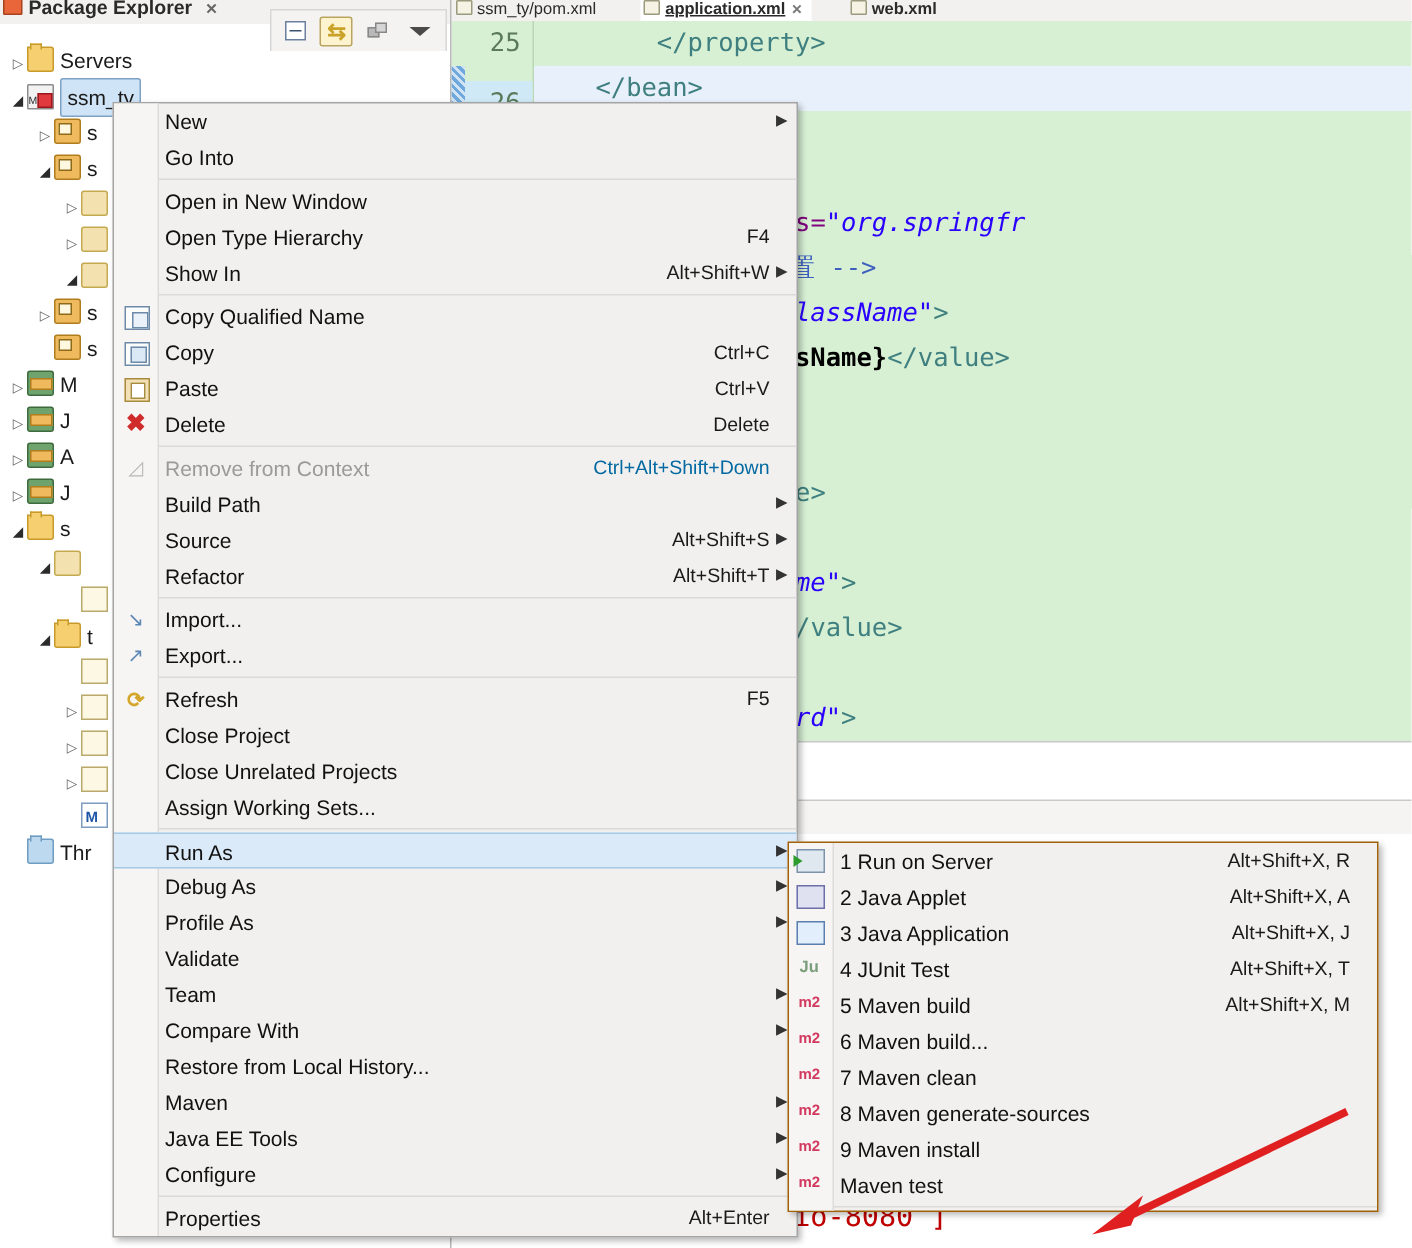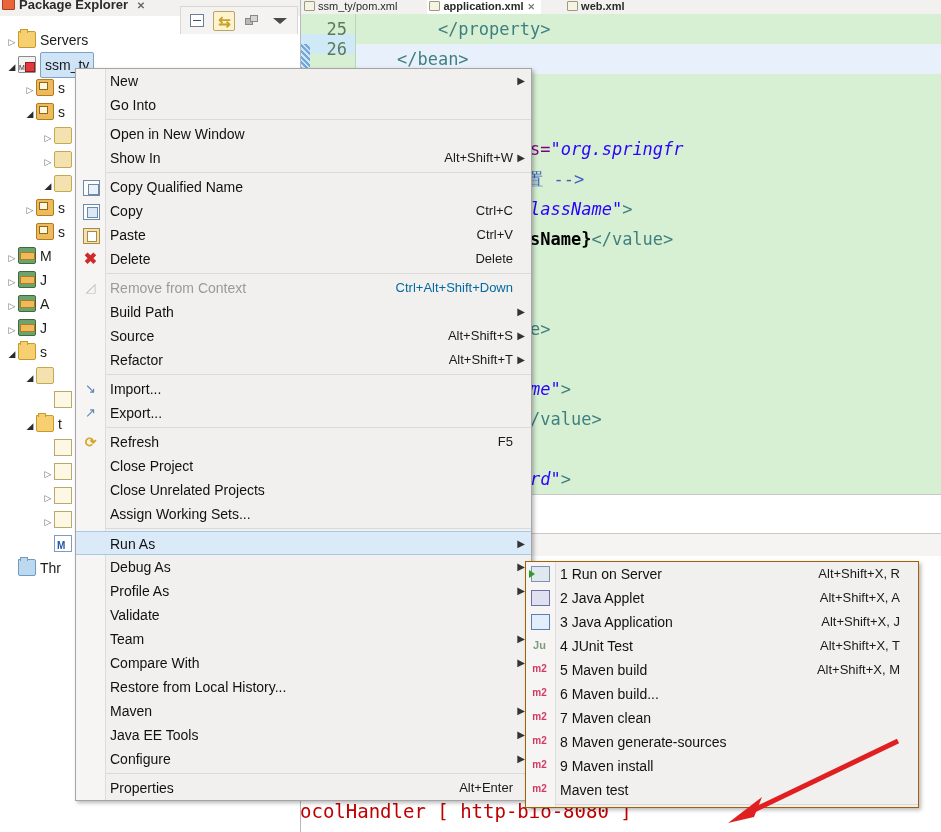--- a/index.html
+++ b/index.html
@@ -20,21 +20,21 @@
   #editor-tabbar{
     position:absolute;left:0;top:0;width:641px;height:14px;
     background:#f2f1f0;
     border-bottom:1px solid #c5c5c5;
     overflow:hidden;white-space:nowrap;
   }
   .etab{
     display:inline-block;height:14px;line-height:13px;
     font-size:11px;color:#2a2a2a;padding:0 6px 0 2px;vertical-align:top;
   }
-  .etab.active{background:#ffffff;font-weight:bold;}
+  .etab.active{background:#ffffff;font-weight:bold;text-decoration:underline;}
   .etab .tabico{
     display:inline-block;width:11px;height:10px;vertical-align:-1px;margin-right:3px;
     background:#f6f3e4;border:1px solid #9a9a7c;border-radius:1px;
     box-sizing:border-box;
   }
   .etab .closex{display:inline-block;margin-left:4px;color:#777;font-size:9px;}
   #code-wrap{
     position:absolute;left:0;top:14px;width:641px;height:480px;
     background:#d7f0d4;
     font-family:"DejaVu Sans Mono", monospace;
@@ -42,21 +42,21 @@
     overflow:hidden;
   }
   #gutter{
     position:absolute;left:0;top:0;width:55px;height:480px;
     background:#d7f0d4;
     border-right:1px solid #b9d8b6;
     text-align:right;
     color:#5b7a59;
     font-size:17px;
   }
-  .gln{height:20px;line-height:30px;padding-right:8px;}
+  .gln{height:40px;line-height:30px;padding-right:8px;}
   .gln.cur{background:#cfe9f6;}
   #codelines{
     position:absolute;left:56px;top:0;width:585px;height:562px;
   }
   .cl{height:30px;line-height:30px;white-space:pre;}
   .cl.cur{background:#e8f1fb;}
   .k-tag{color:#3f7f7f;}
   .k-attr{color:#7f007f;}
   .k-val{color:#2a00ff;font-style:italic;}
   .k-cmt{color:#3f5fbf;}
@@ -353,20 +353,21 @@
       <div class="trow" style="padding-left: 6px;"><span class="arrow"></span><span class="ticon ic-bluefolder"></span><span class="tlabel">Thr</span></div>
     </div>
 </div>
 
 <div id="ctx-menu">
   <div class="gutterstrip"></div>
 <div class="mi"><span>New</span><span class="sub">▶</span></div>
     <div class="mi"><span>Go Into</span></div>
     <div class="msep"></div>
     <div class="mi"><span>Open in New Window</span></div>
+    <div class="mi"><span>Open Type Hierarchy</span><span class="acc">F4</span></div>
     <div class="mi"><span>Show In</span><span class="acc">Alt+Shift+W</span><span class="sub">▶</span></div>
     <div class="msep"></div>
     <div class="mi"><span class="mico i-copyq"></span><span>Copy Qualified Name</span></div>
     <div class="mi"><span class="mico i-copy"></span><span>Copy</span><span class="acc">Ctrl+C</span></div>
     <div class="mi"><span class="mico i-paste"></span><span>Paste</span><span class="acc">Ctrl+V</span></div>
     <div class="mi"><span class="mico i-delete">✖</span><span>Delete</span><span class="acc">Delete</span></div>
     <div class="msep"></div>
     <div class="mi dis"><span class="mico i-remctx">◿</span><span>Remove from Context</span><span class="acc">Ctrl+Alt+Shift+Down</span></div>
     <div class="mi"><span>Build Path</span><span class="sub">▶</span></div>
     <div class="mi"><span>Source</span><span class="acc">Alt+Shift+S</span><span class="sub">▶</span></div>

